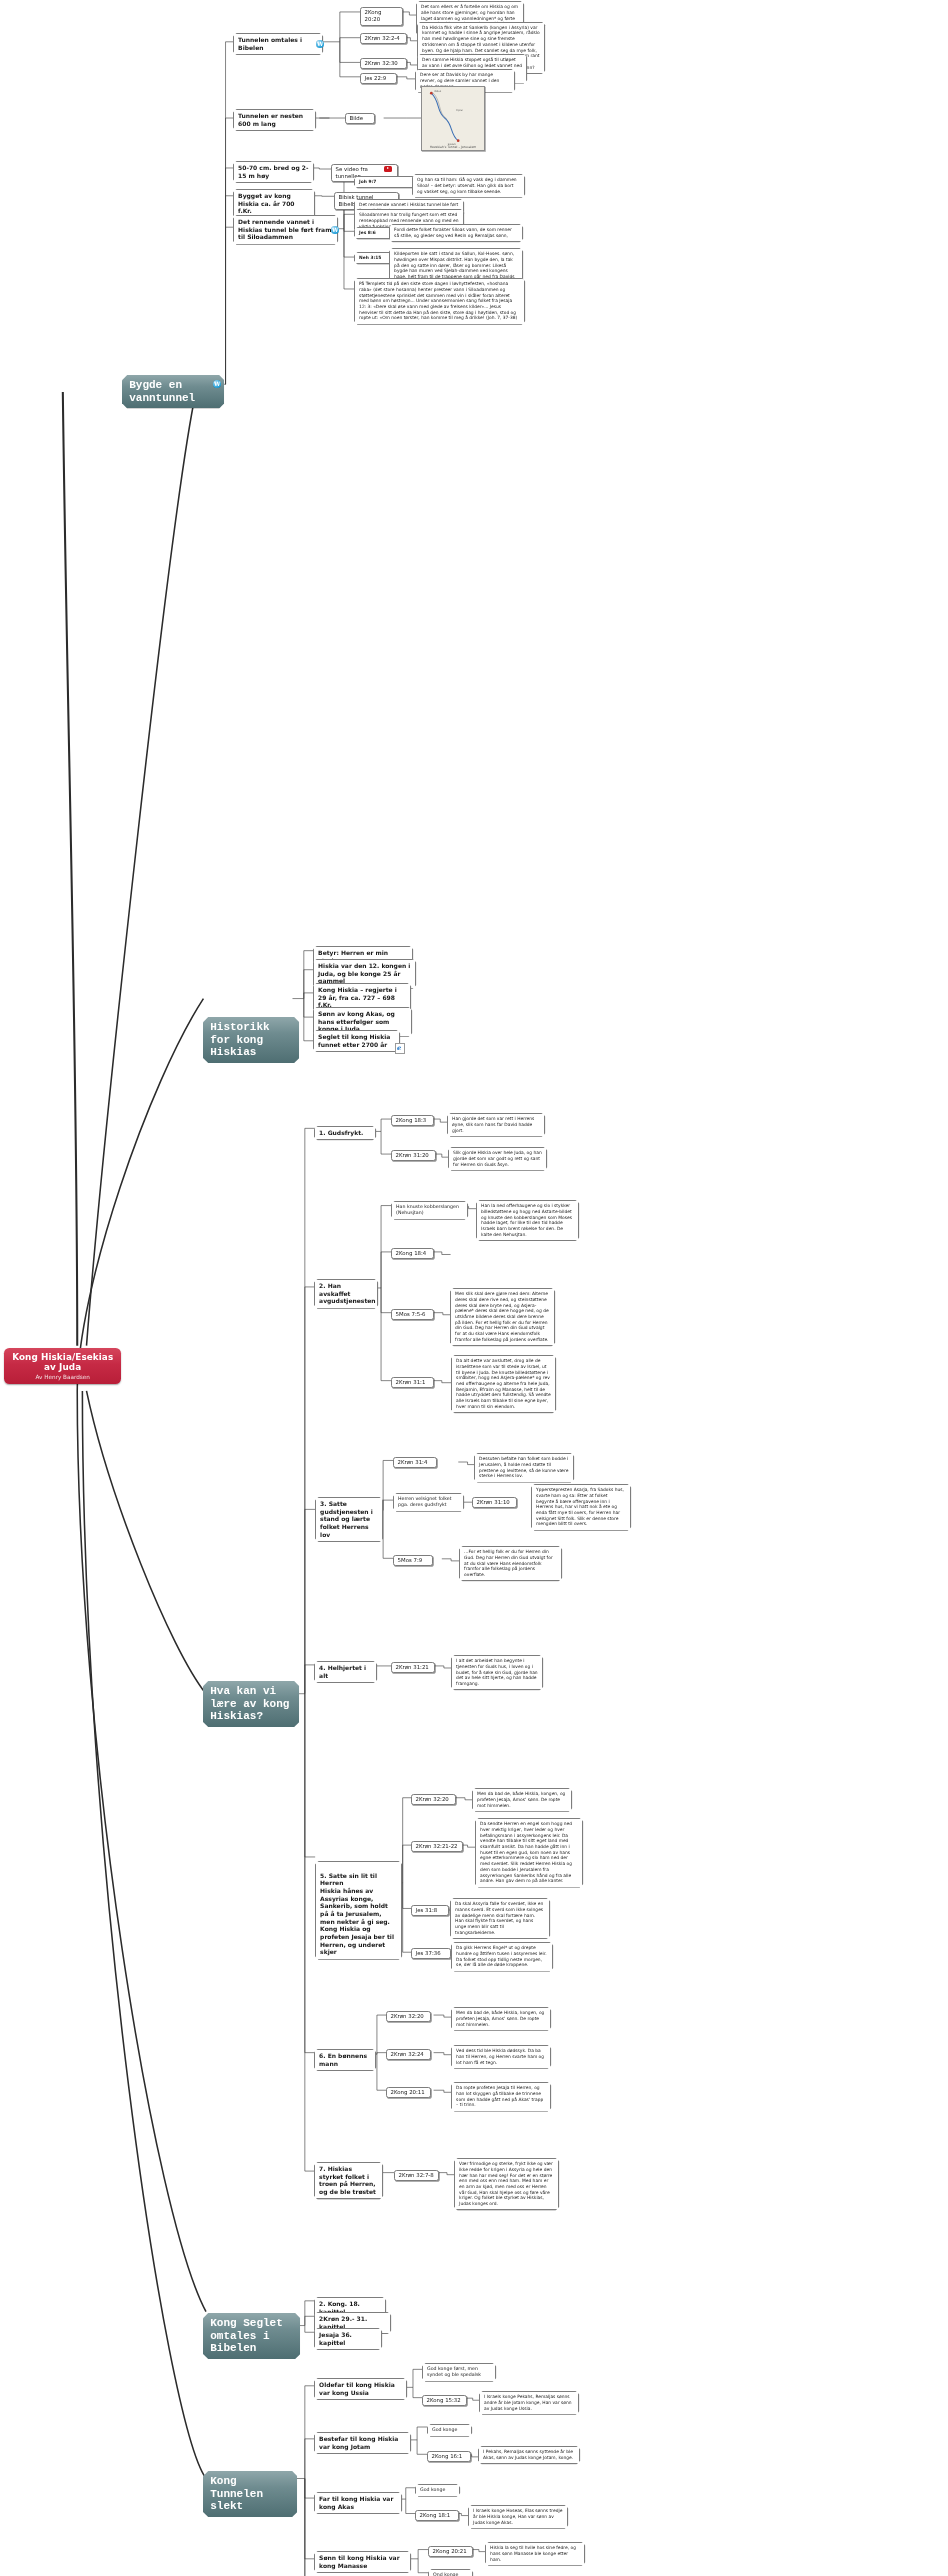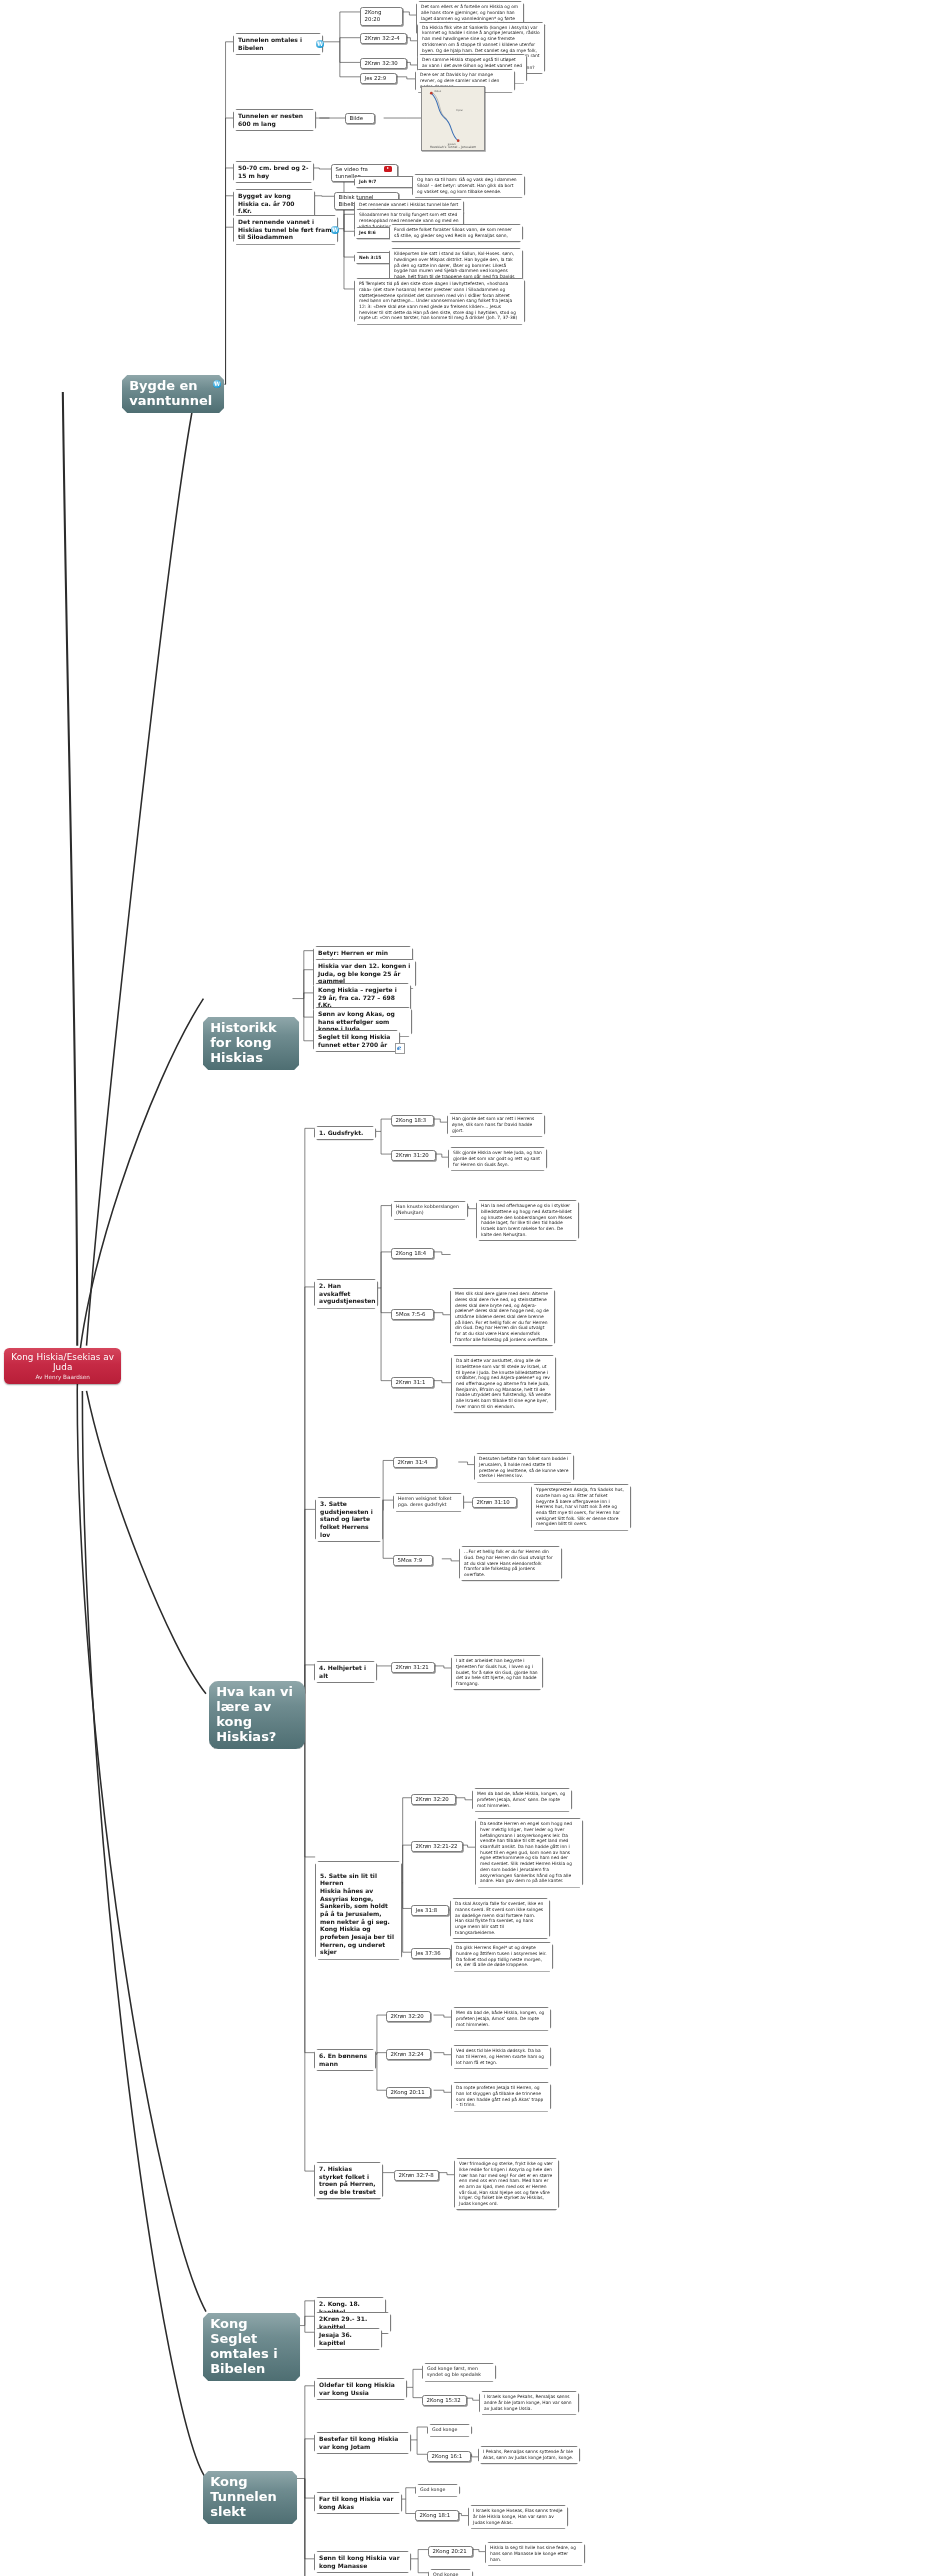--- a/index.html
+++ b/index.html
@@ -26,40 +26,41 @@
     width:111px;
     padding:5.2px 3.1px 4.6px 3.1px;
     border-radius:5.2px;
     background:linear-gradient(to bottom,#d5455c 0%,#c62a45 45%,#b81e38 100%);
     box-shadow:0 1px 1.5px rgba(0,0,0,.35);
     text-align:center;
     color:#fff;
     z-index:20;
   }
   .root-title{
-    font-size:8.8px;font-weight:normal;line-height:1.12;letter-spacing:0.1px;
+    font-size:8.8px;font-weight:bold;line-height:1.12;letter-spacing:0.1px;
   }
   .root-sub{
     font-size:5.7px;font-weight:normal;margin-top:1px;color:#f3dfe2;
   }
 
   
   .l1{
     position:absolute;
     color:#fff;
     font-weight:bold;
-    font-size:13px;
+    font-size:11px;
     line-height:1.15;
     padding:4.1px 7.2px;
     background:linear-gradient(to bottom,#8fa7aa 0%,#6f8c90 35%,#4e6e72 100%);
     box-shadow:0 0.5px 1px rgba(0,0,0,.35);
     z-index:15;
     
     clip-path:polygon(5.2px 0,calc(100% - 5.2px) 0,100% 5.2px,100% calc(100% - 5.2px),
                       calc(100% - 5.2px) 100%,5.2px 100%,0 calc(100% - 5.2px),0 5.2px);
+    font-family:Liberation Mono, monospace;
   }
 
   
   .box{
     position:absolute;
     background:#fff;
     border:0.5px solid #7d7d7d;
     box-shadow:0.8px 0.8px 0 rgba(60,60,60,.55);
     padding:2.1px 4.1px 2.6px 4.1px;
     font-size:5.7px;
@@ -263,21 +264,21 @@
 
   <div class="l1" style="left:122px;top:375px;width:88px;">
     <span>Bygde en vanntunnel</span>
   </div>
   <div class="wp-icon" style="left:213px;top:380px;">W</div>
 
   <div class="l1" style="left:203px;top:985px;width:82px;margin-top:32px;">
     <span>Historikk for kong Hiskias</span>
   </div>
 
-  <div class="l1" style="left:209px;top:1681px;width:82px;border-radius:9px;">
+  <div class="l1" style="left:203px;top:1681px;width:82px;">
     <span>Hva kan vi lære av kong Hiskias?</span>
   </div>
 
   <div class="l1" style="left:203px;top:2313px;width:83px;">
     <span>Kong Seglet omtales i Bibelen</span>
   </div>
 
   <div class="l1" style="left:203px;top:2471px;width:80px;">
     <span>Kong Tunnelen slekt</span>
   </div>

